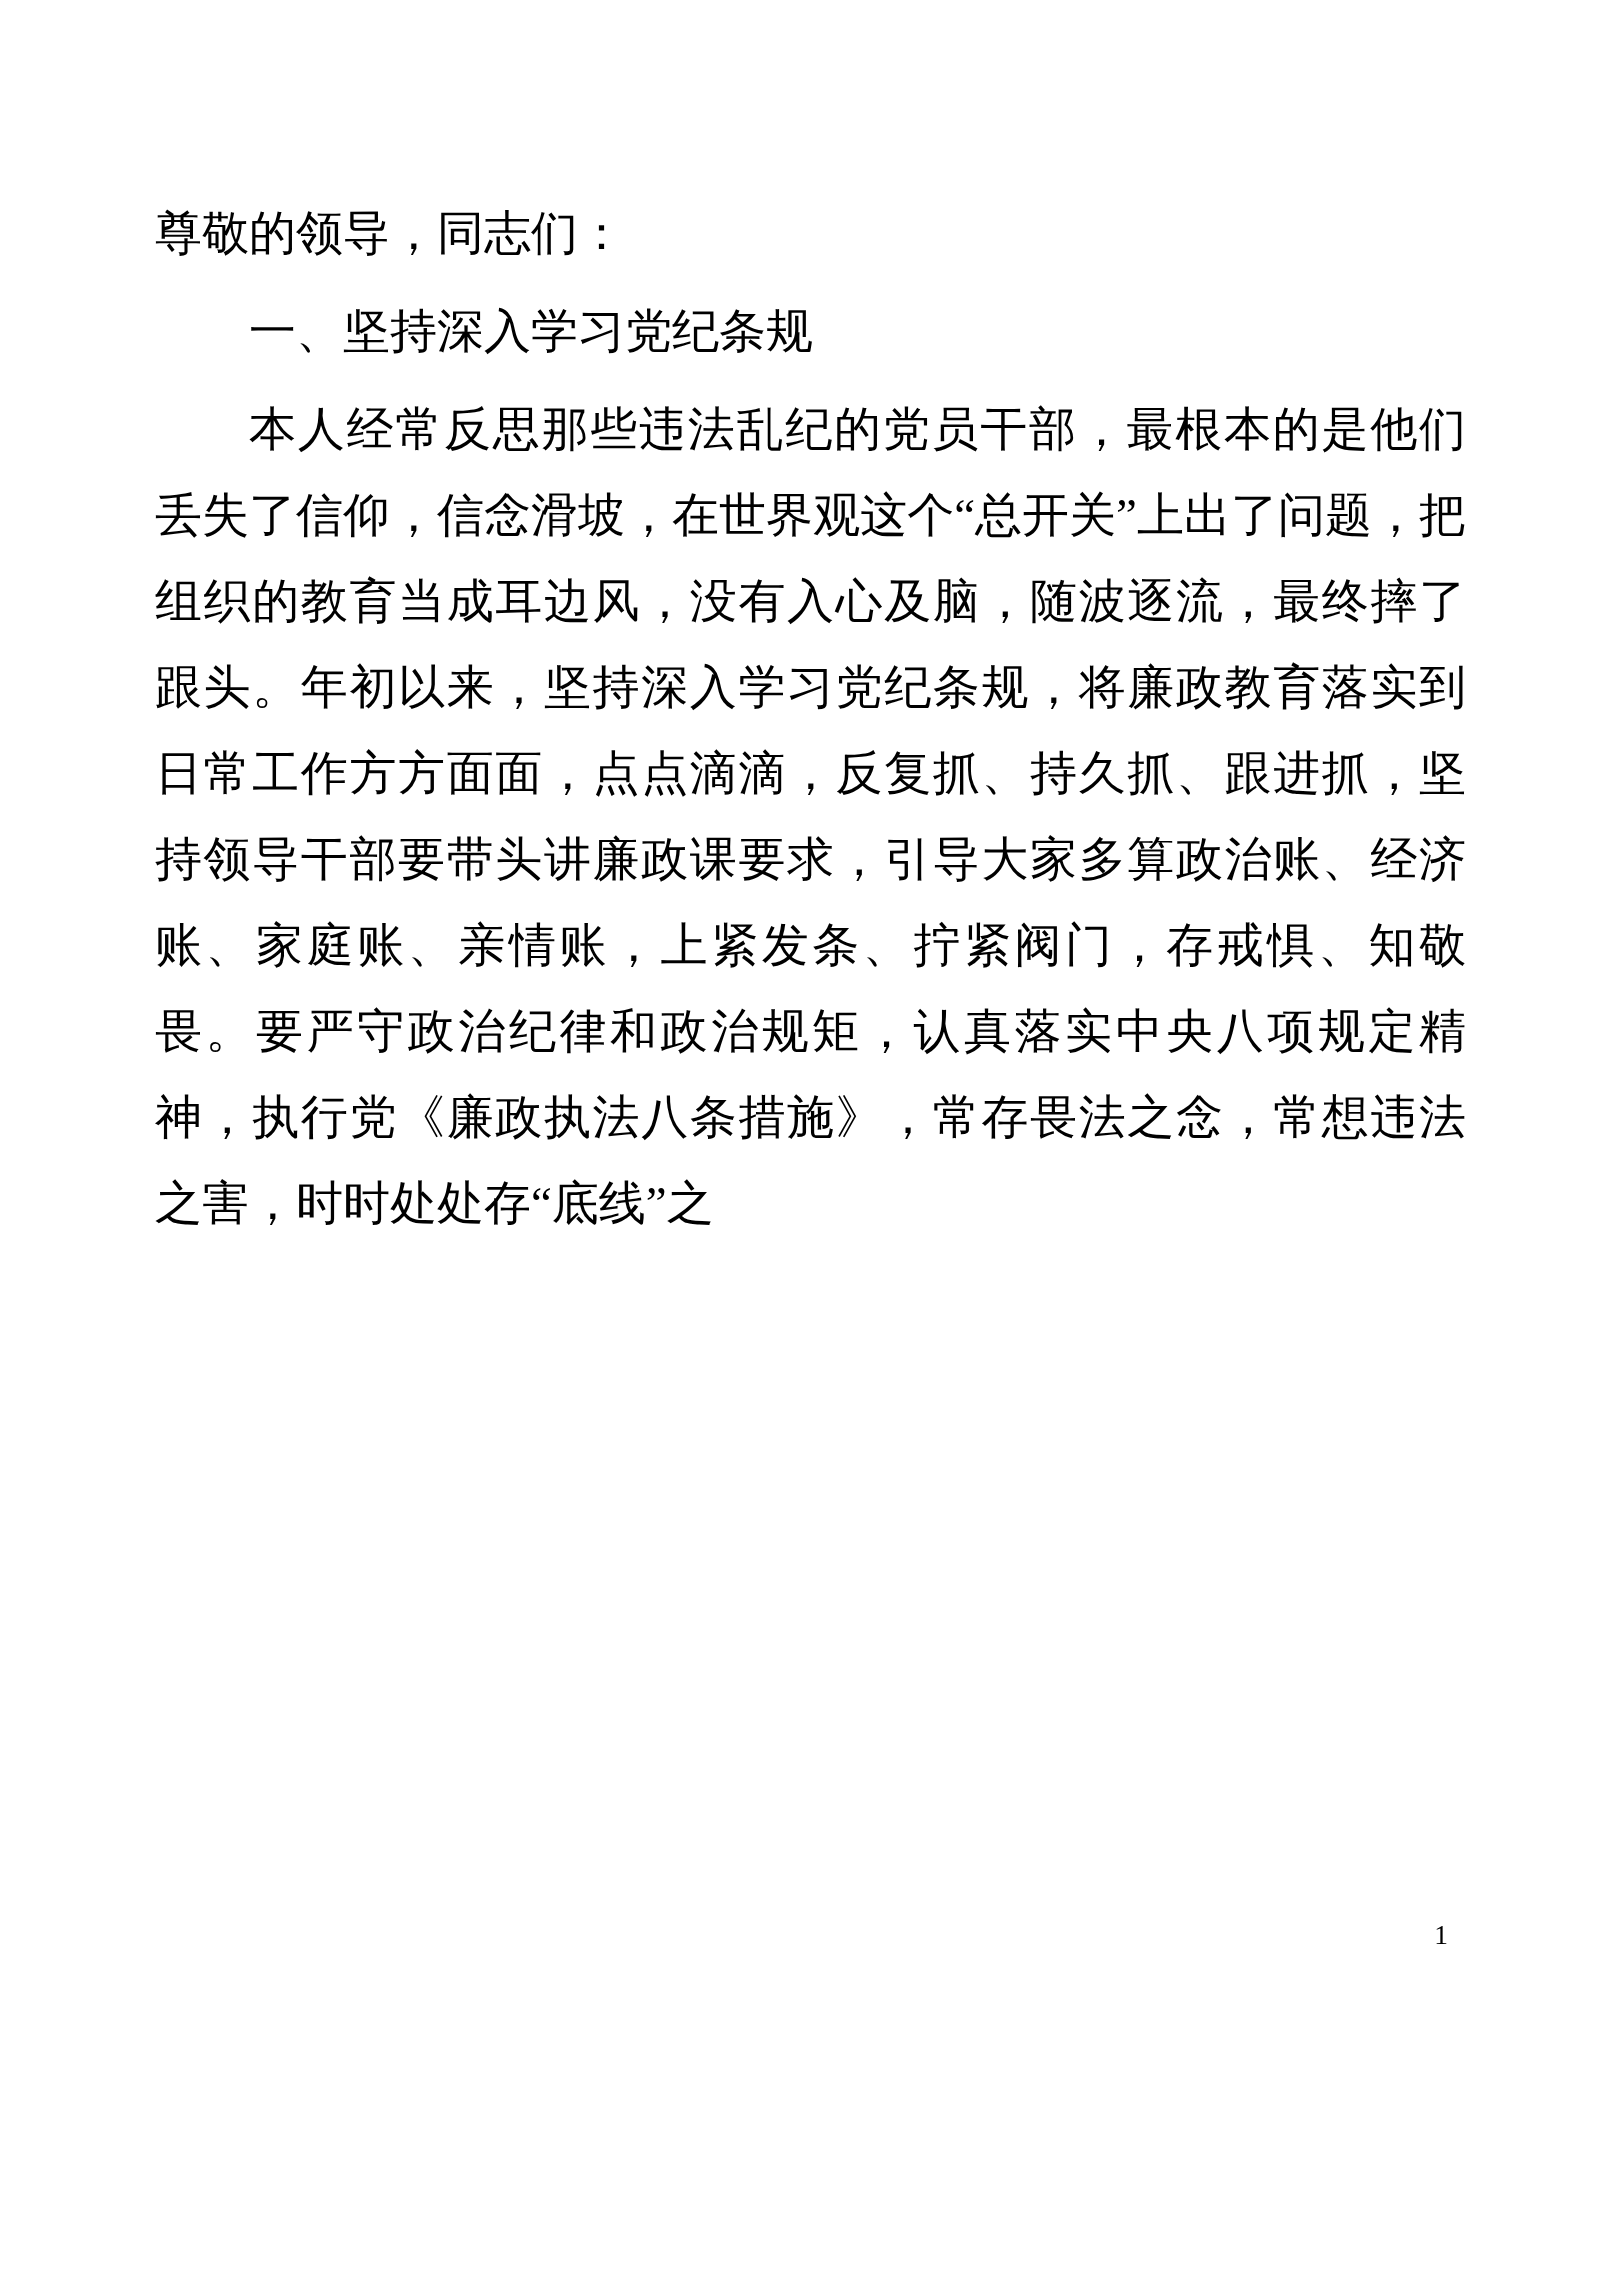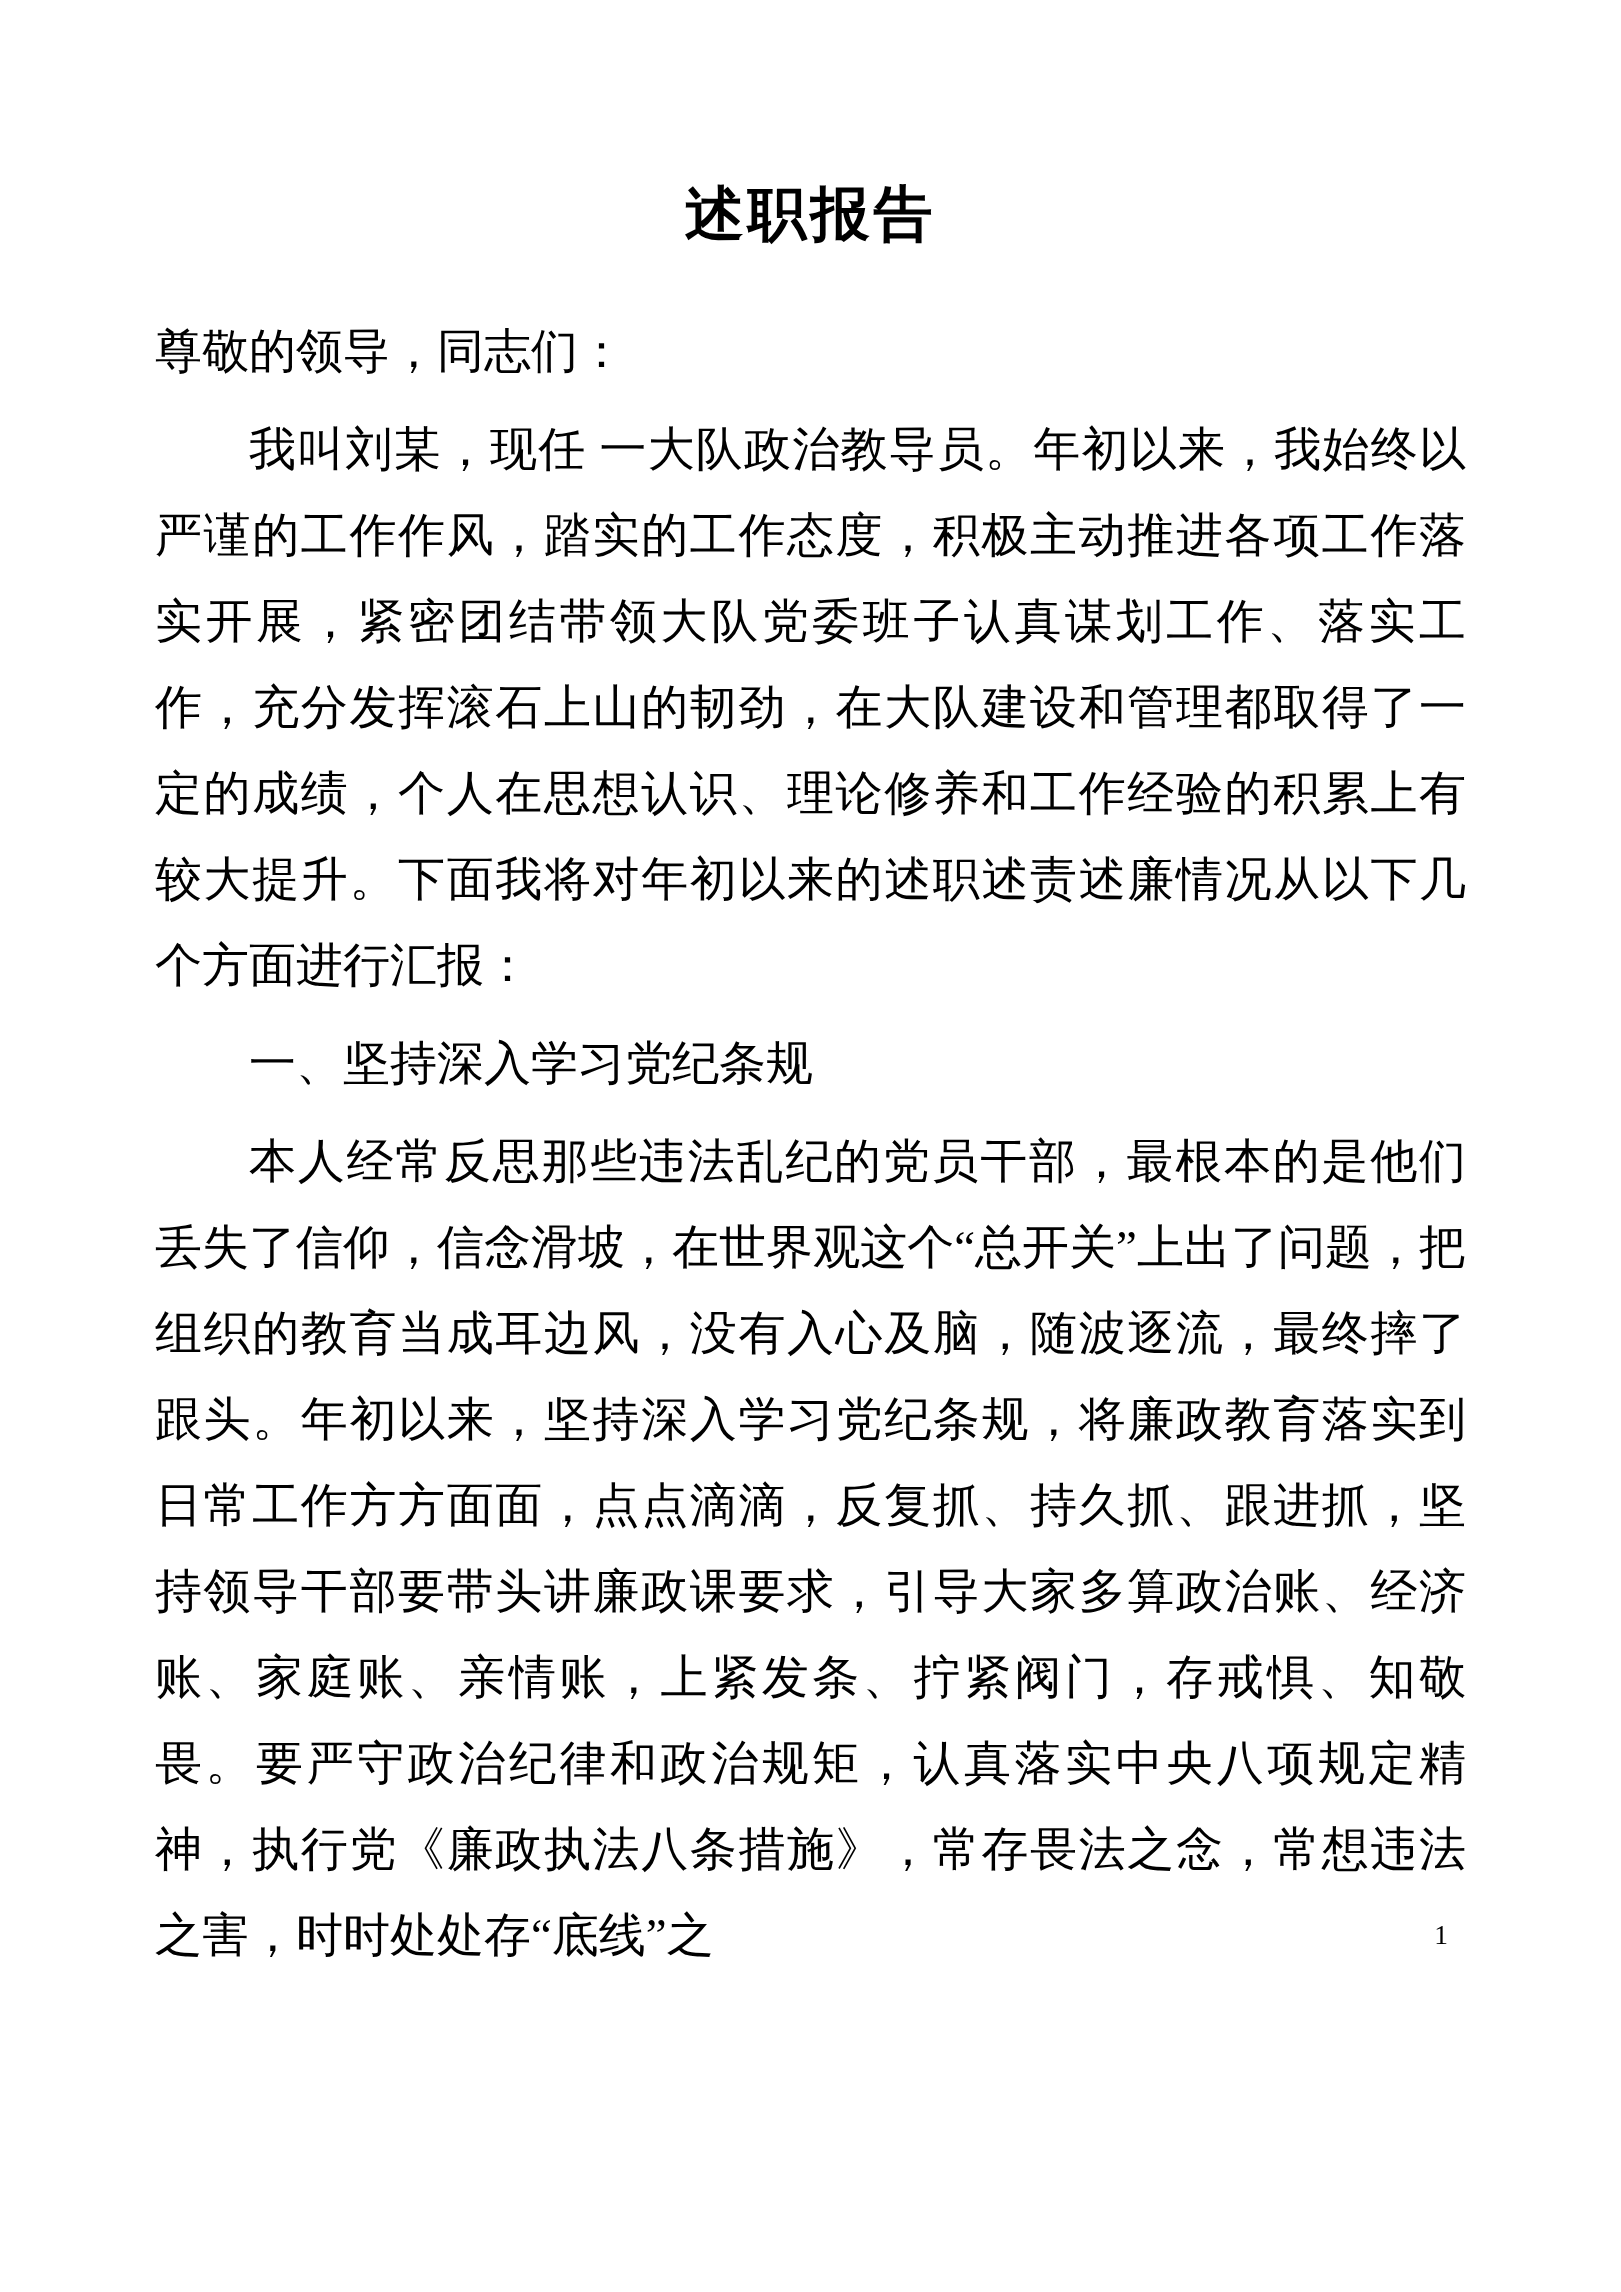--- a/index.html
+++ b/index.html
@@ -49,25 +49,23 @@
     font-size: 27.4px;
     line-height: 33px;
     font-family: "Liberation Serif", "DejaVu Serif", serif;
   }
 </style>
 </head>
 <body>
 
 <div class="page">
 
-  <h1 class="doc-title">述职报告</h1>
 
   <p class="para">尊敬的领导，同志们：</p>
 
-  <p class="para indent">我叫刘某，现任 一大队政治教导员。年初以来，我始终以严谨的工作作风，踏实的工作态度，积极主动推进各项工作落实开展，紧密团结带领大队党委班子认真谋划工作、落实工作，充分发挥滚石上山的韧劲，在大队建设和管理都取得了一定的成绩，个人在思想认识、理论修养和工作经验的积累上有较大提升。下面我将对年初以来的述职述责述廉情况从以下几个方面进行汇报：</p>
 
   <p class="para indent">一、坚持深入学习党纪条规</p>
 
   <p class="para indent">本人经常反思那些违法乱纪的党员干部，最根本的是他们丢失了信仰，信念滑坡，在世界观这个“总开关”上出了问题，把组织的教育当成耳边风，没有入心及脑，随波逐流，最终摔了跟头。年初以来，坚持深入学习党纪条规，将廉政教育落实到日常工作方方面面，点点滴滴，反复抓、持久抓、跟进抓，坚持领导干部要带头讲廉政课要求，引导大家多算政治账、经济账、家庭账、亲情账，上紧发条、拧紧阀门，存戒惧、知敬畏。要严守政治纪律和政治规矩，认真落实中央八项规定精神，执行党《廉政执法八条措施》，常存畏法之念，常想违法之害，时时处处存“底线”之</p>
 
   <div class="page-number">1</div>
 
 </div>
 
 

